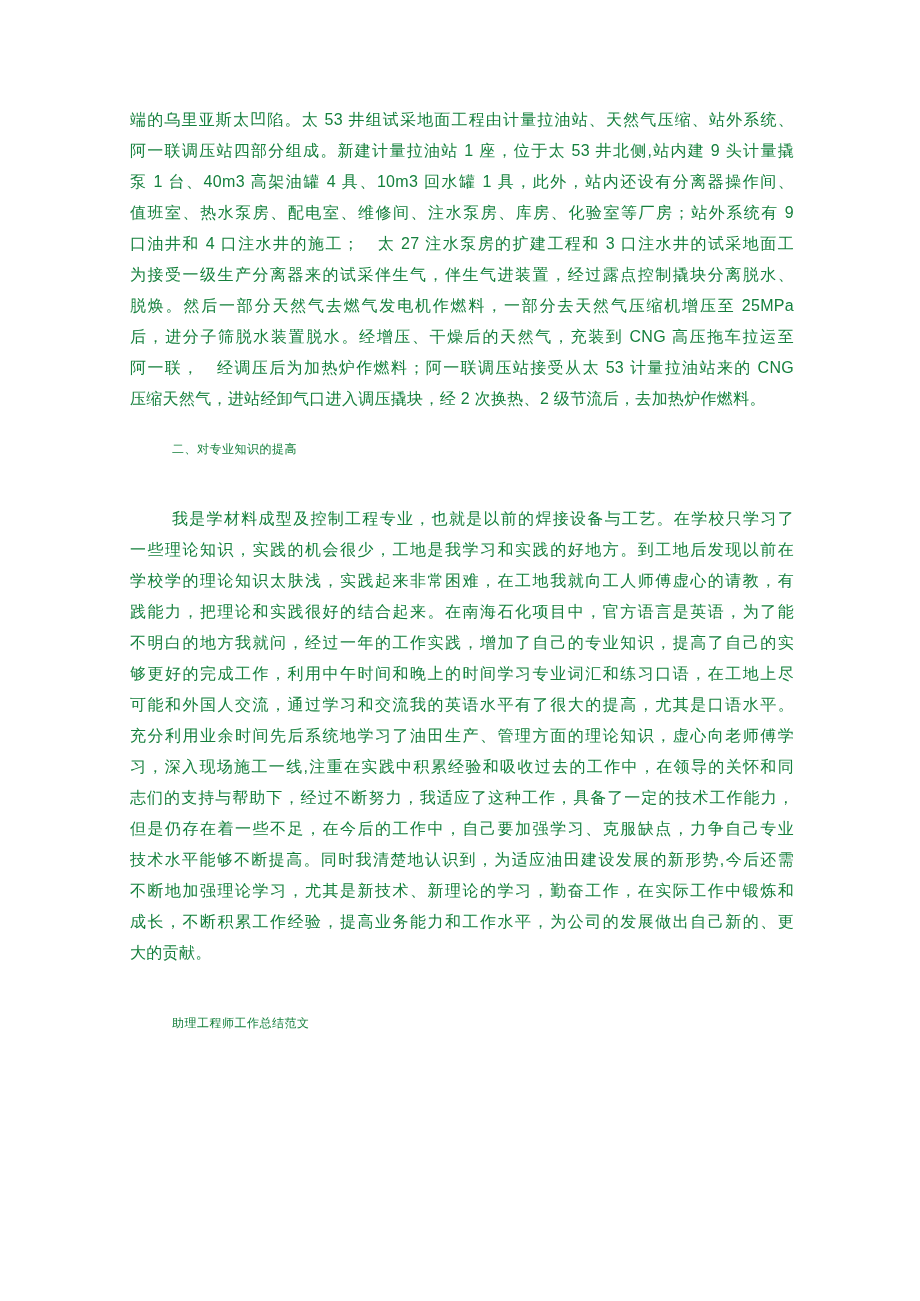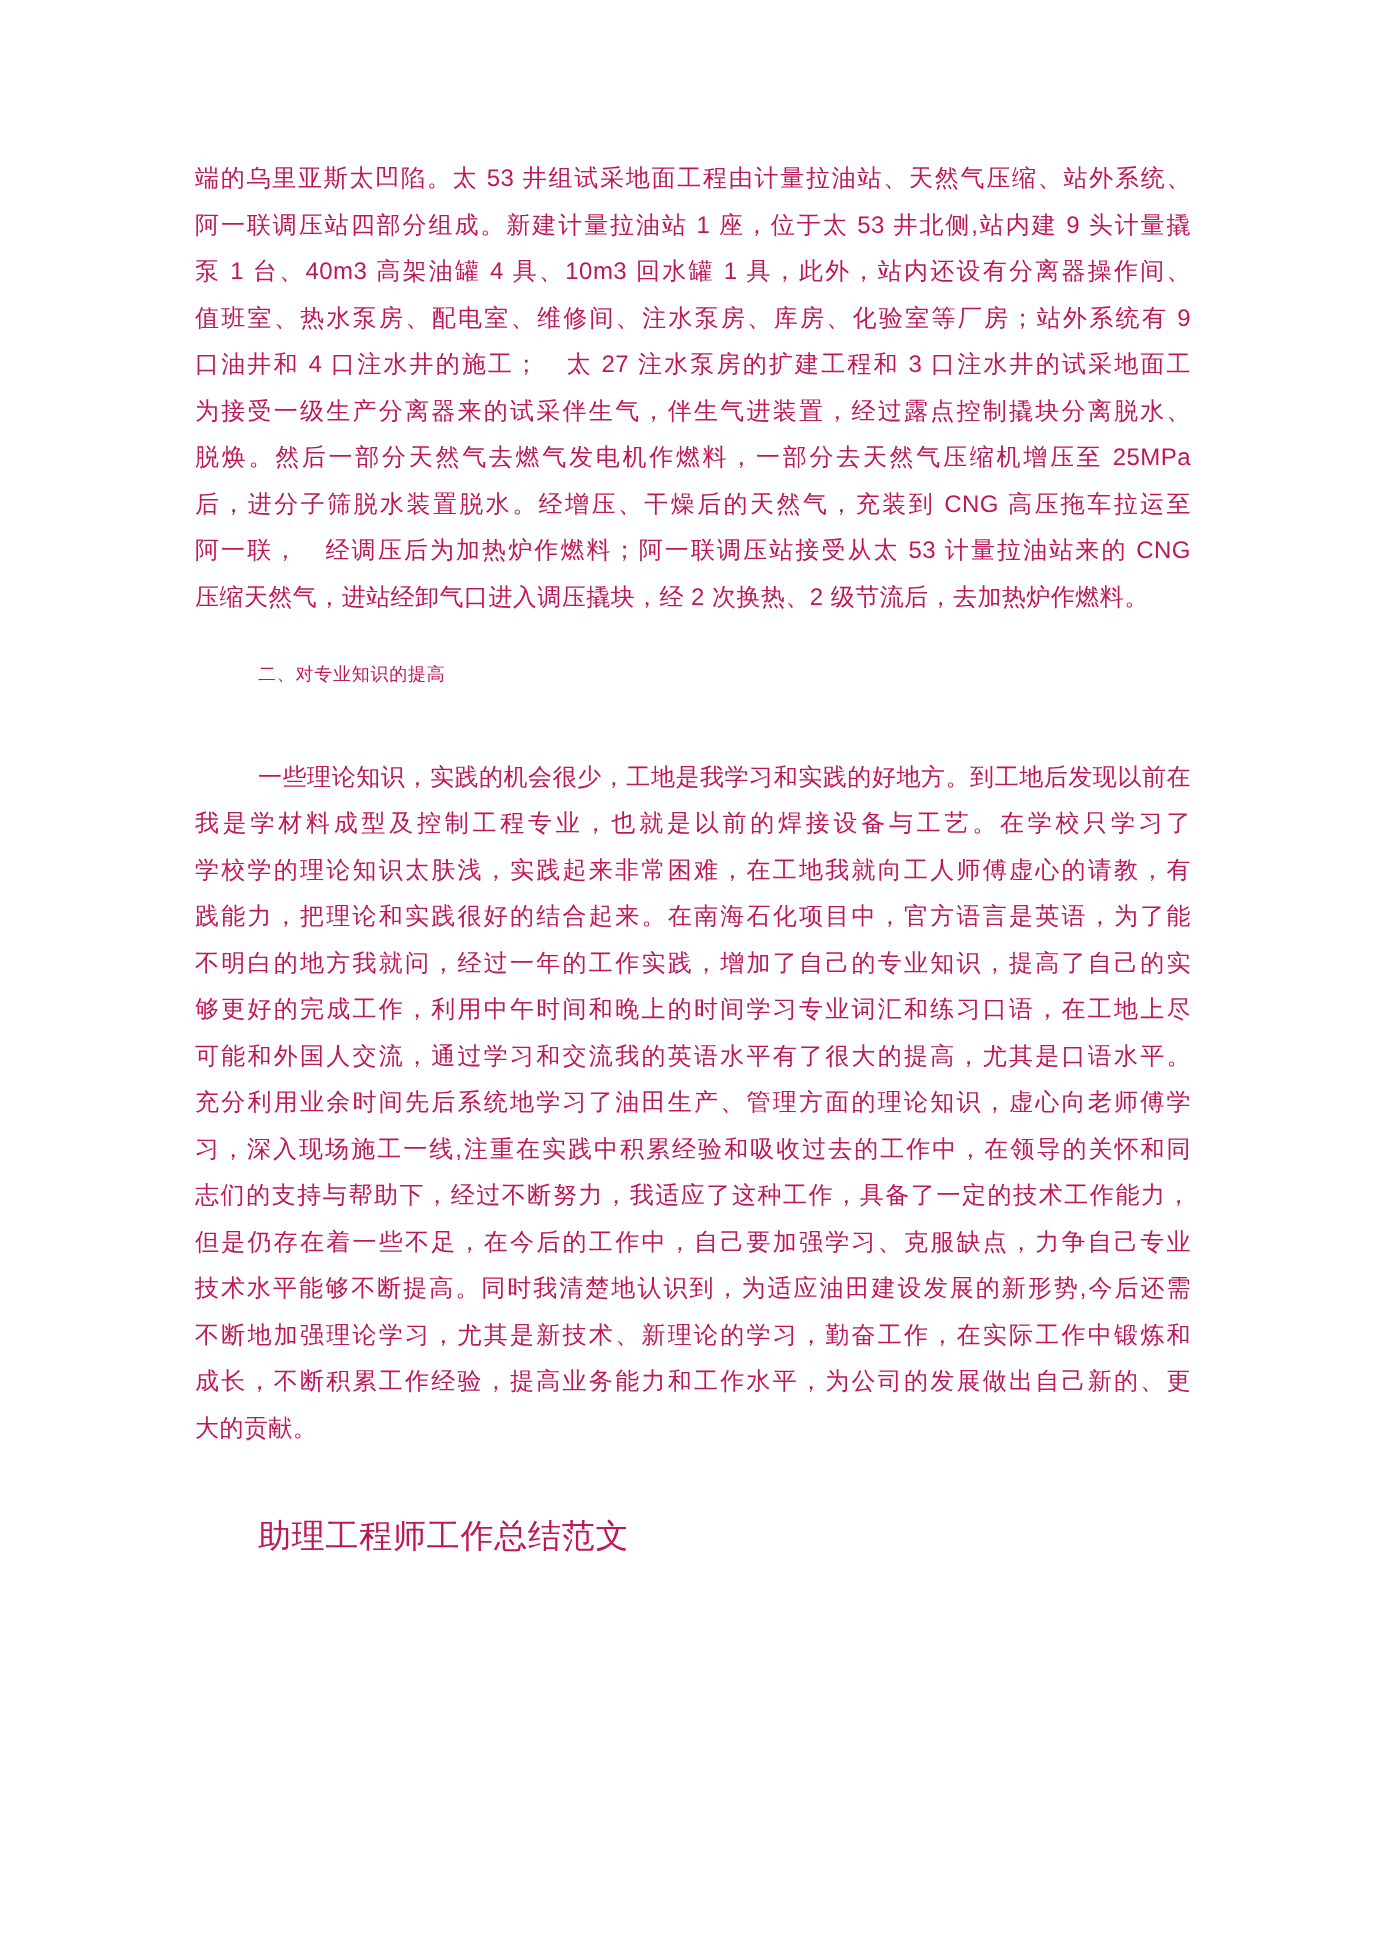--- a/index.html
+++ b/index.html
@@ -7,21 +7,21 @@
     padding: 0;
     background: #ffffff;
   }
   .page {
     position: relative;
     width: 920px;
     height: 1273px;
     background: #ffffff;
     overflow: hidden;
     font-family: "Liberation Sans", "DejaVu Sans", sans-serif;
-    color: #be185d;
+    color: #15803d;
   }
   .page-content {
     position: absolute;
     left: 130px;
     top: 104px;
     width: 664px;
   }
   .para .line {
     font-size: 16px;
     line-height: 31px;
@@ -46,21 +46,21 @@
     margin-top: 20px;
     padding-left: 42px;
     font-size: 12px;
     line-height: 31px;
     height: 31px;
     letter-spacing: 0.5px;
   }
   .closing-title {
     margin-top: 40px;
     padding-left: 42px;
-    font-size: 22px;
+    font-size: 12px;
     line-height: 31px;
     height: 31px;
     letter-spacing: 0.5px;
   }
 </style>
 </head>
 <body>
 
 <div class="page">
   <div class="page-content">
@@ -74,22 +74,22 @@
         <div class="line">为接受一级生产分离器来的试采伴生气，伴生气进装置，经过露点控制撬块分离脱水、</div>
         <div class="line">脱焕。然后一部分天然气去燃气发电机作燃料，一部分去天然气压缩机增压至 25MPa</div>
         <div class="line">后，进分子筛脱水装置脱水。经增压、干燥后的天然气，充装到 CNG 高压拖车拉运至</div>
         <div class="line">阿一联，　经调压后为加热炉作燃料；阿一联调压站接受从太 53 计量拉油站来的 CNG</div>
         <div class="line last-line">压缩天然气，进站经卸气口进入调压撬块，经 2 次换热、2 级节流后，去加热炉作燃料。</div>
       </div>
 
     <div class="section-heading">二、对专业知识的提高</div>
 
     <div class="para para-2 indent-first">
+        <div class="line">我是学材料成型及控制工程专业，也就是以前的焊接设备与工艺。在学校只学习了</div>
         <div class="line">一些理论知识，实践的机会很少，工地是我学习和实践的好地方。到工地后发现以前在</div>
-        <div class="line">我是学材料成型及控制工程专业，也就是以前的焊接设备与工艺。在学校只学习了</div>
         <div class="line">学校学的理论知识太肤浅，实践起来非常困难，在工地我就向工人师傅虚心的请教，有</div>
         <div class="line">践能力，把理论和实践很好的结合起来。在南海石化项目中，官方语言是英语，为了能</div>
         <div class="line">不明白的地方我就问，经过一年的工作实践，增加了自己的专业知识，提高了自己的实</div>
         <div class="line">够更好的完成工作，利用中午时间和晚上的时间学习专业词汇和练习口语，在工地上尽</div>
         <div class="line">可能和外国人交流，通过学习和交流我的英语水平有了很大的提高，尤其是口语水平。</div>
         <div class="line">充分利用业余时间先后系统地学习了油田生产、管理方面的理论知识，虚心向老师傅学</div>
         <div class="line">习，深入现场施工一线,注重在实践中积累经验和吸收过去的工作中，在领导的关怀和同</div>
         <div class="line">志们的支持与帮助下，经过不断努力，我适应了这种工作，具备了一定的技术工作能力，</div>
         <div class="line">但是仍存在着一些不足，在今后的工作中，自己要加强学习、克服缺点，力争自己专业</div>
         <div class="line">技术水平能够不断提高。同时我清楚地认识到，为适应油田建设发展的新形势,今后还需</div>

